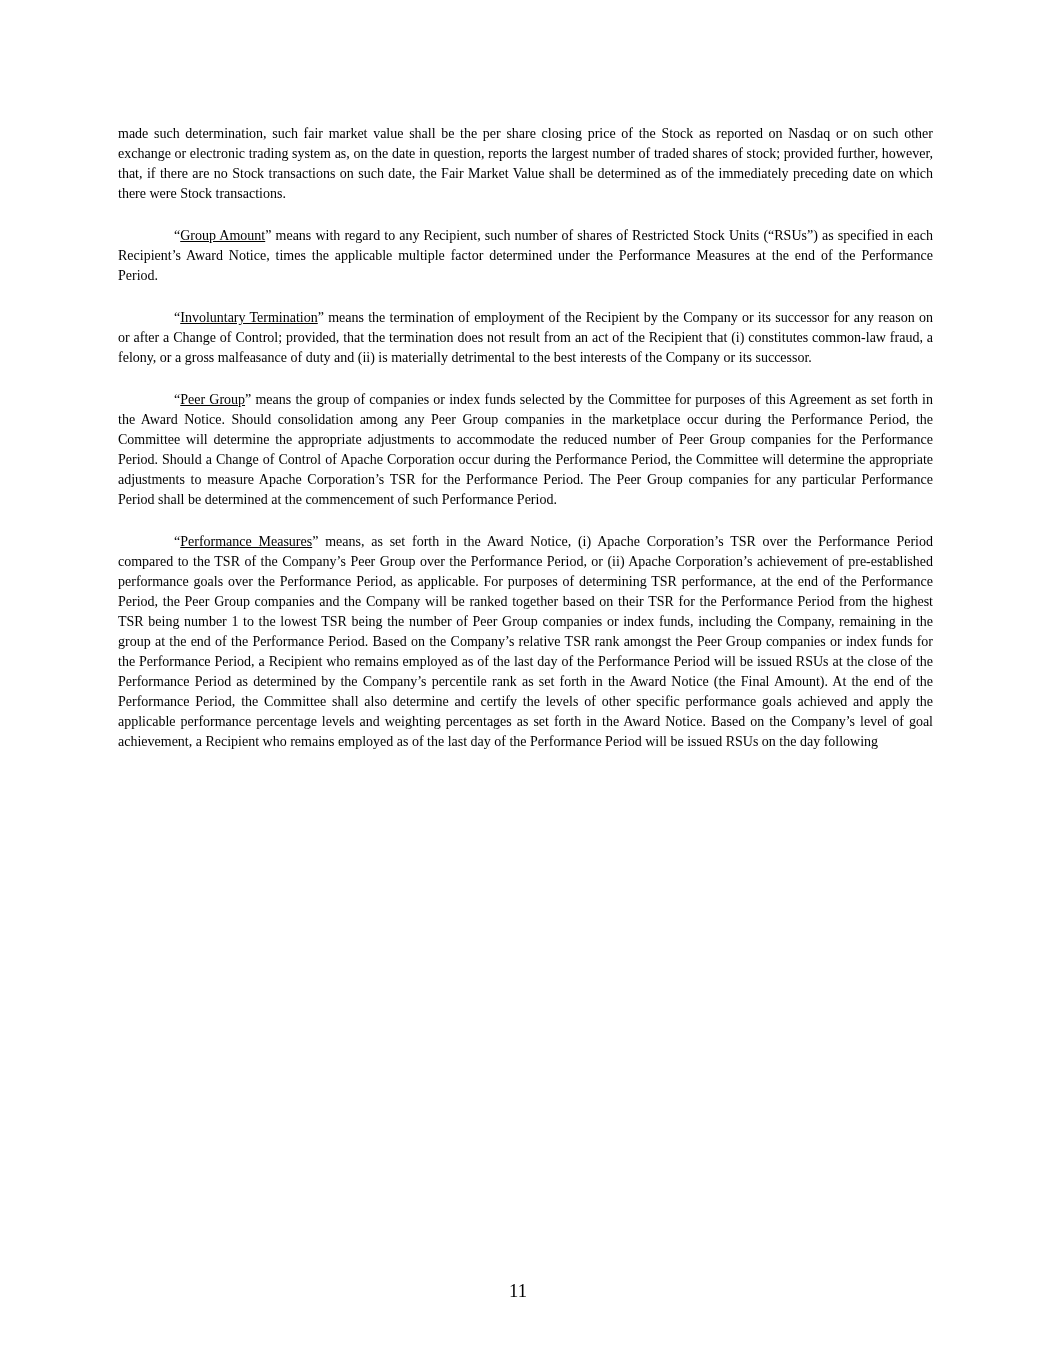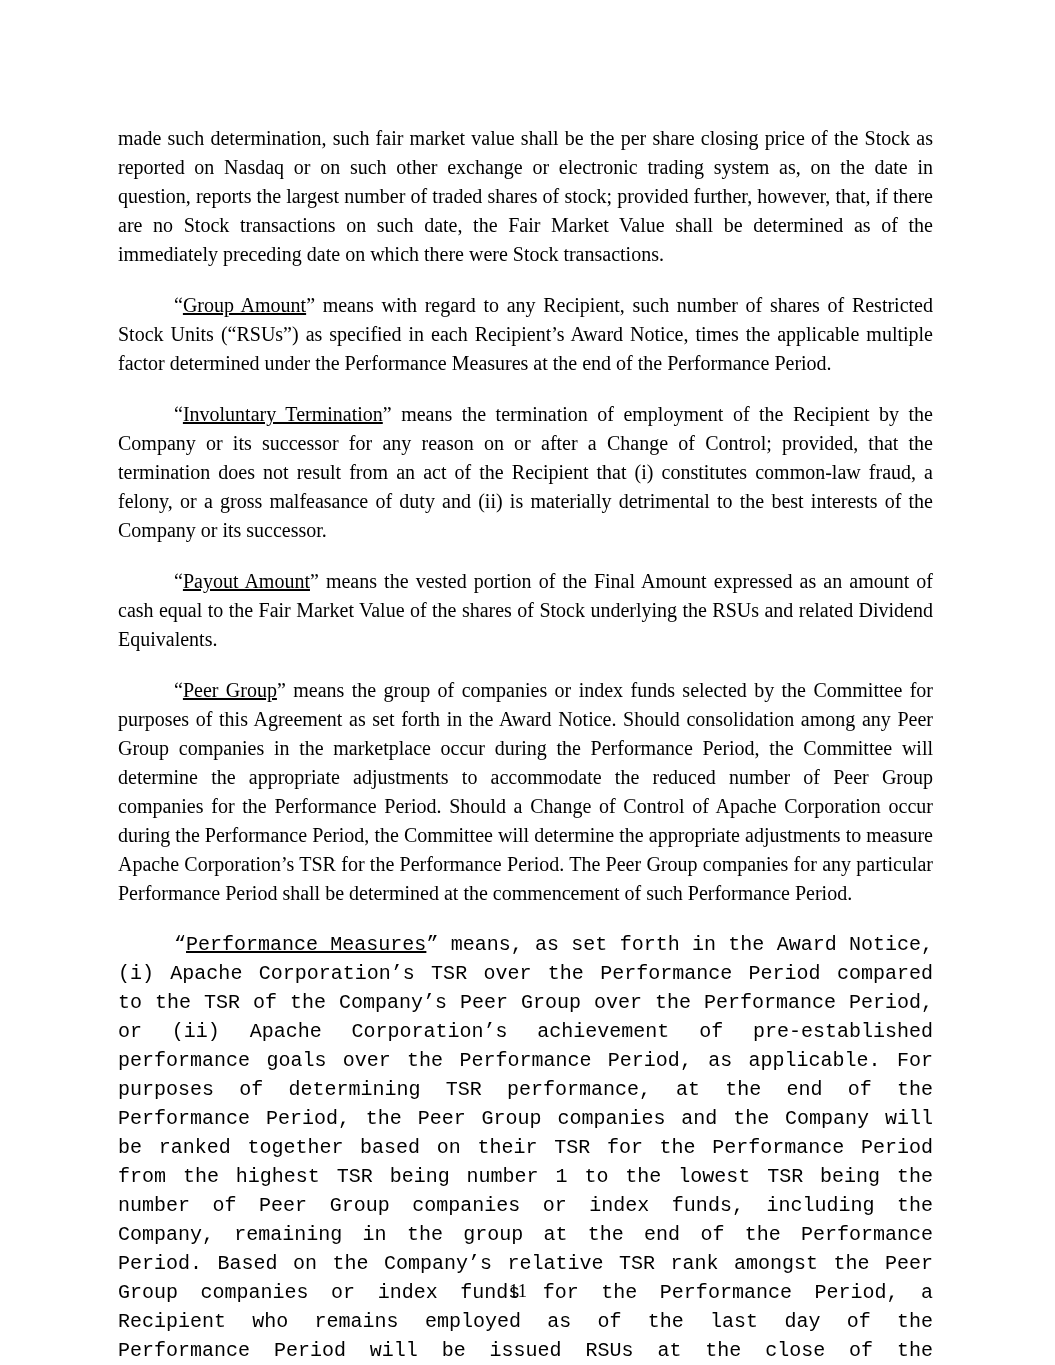--- a/index.html
+++ b/index.html
@@ -17,35 +17,34 @@
     color: #000000;
   }
   .content {
     position: absolute;
     left: 118px;
     top: 124px;
     width: 815px;
   }
   p.para {
     margin: 0 0 22px 0;
-    font-size: 20px;
-    line-height: 29px;
+    font-size: 14px;
+    line-height: 20px;
     text-align: justify;
     text-justify: inter-word;
     hyphens: none;
   }
   p.para.first {
     text-indent: 0;
   }
   p.para.indented {
     text-indent: 56px;
   }
   p.para:last-child {
     margin-bottom: 0;
-    font-family: Liberation Mono, monospace;
   }
   .u {
     text-decoration: underline;
   }
   .pagenum {
     position: absolute;
     left: 0;
     top: 1280px;
     width: 1036px;
     text-align: center;
@@ -65,23 +64,20 @@
     </p>
 
     <p class="para indented">
       <span>“</span><span class="u">Group Amount</span><span>” means with regard to any Recipient, such number of shares of Restricted Stock Units (“RSUs”) as specified in each Recipient’s Award Notice, times the applicable multiple factor determined under the Performance Measures at the end of the Performance Period.</span>
     </p>
 
     <p class="para indented">
       <span>“</span><span class="u">Involuntary Termination</span><span>” means the termination of employment of the Recipient by the Company or its successor for any reason on or after a Change of Control; provided, that the termination does not result from an act of the Recipient that (i) constitutes common-law fraud, a felony, or a gross malfeasance of duty and (ii) is materially detrimental to the best interests of the Company or its successor.</span>
     </p>
 
-    <p class="para indented">
-      <span>“</span><span class="u">Payout Amount</span><span>” means the vested portion of the Final Amount expressed as an amount of cash equal to the Fair Market Value of the shares of Stock underlying the RSUs and related Dividend Equivalents.</span>
-    </p>
 
     <p class="para indented">
       <span>“</span><span class="u">Peer Group</span><span>” means the group of companies or index funds selected by the Committee for purposes of this Agreement as set forth in the Award Notice. Should consolidation among any Peer Group companies in the marketplace occur during the Performance Period, the Committee will determine the appropriate adjustments to accommodate the reduced number of Peer Group companies for the Performance Period.  Should a Change of Control of Apache Corporation occur during the Performance Period, the Committee will determine the appropriate adjustments to measure Apache Corporation’s TSR for the Performance Period.  The Peer Group companies for any particular Performance Period shall be determined at the commencement of such Performance Period.</span>
     </p>
 
     <p class="para indented">
       <span>“</span><span class="u">Performance Measures</span><span>” means, as set forth in the Award Notice, (i) Apache Corporation’s TSR over the Performance Period compared to the TSR of the Company’s Peer Group over the Performance Period, or (ii) Apache Corporation’s achievement of pre-established performance goals over the Performance Period, as applicable.  For purposes of determining TSR performance, at the end of the Performance Period, the Peer Group companies and the Company will be ranked together based on their TSR for the Performance Period from the highest TSR being number 1 to the lowest TSR being the number of Peer Group companies or index funds, including the Company, remaining in the group at the end of the Performance Period.  Based on the Company’s relative TSR rank amongst the Peer Group companies or index funds for the Performance Period, a Recipient who remains employed as of the last day of the Performance Period will be issued RSUs at the close of the Performance Period as determined by the Company’s percentile rank as set forth in the Award Notice (the Final Amount). At the end of the Performance Period, the Committee shall also determine and certify the levels of other specific performance goals achieved and apply the applicable performance percentage levels and weighting percentages as set forth in the Award Notice.  Based on the Company’s level of goal achievement, a Recipient who remains employed as of the last day of the Performance Period will be issued RSUs on the day following</span>
     </p>
 
   </div>

